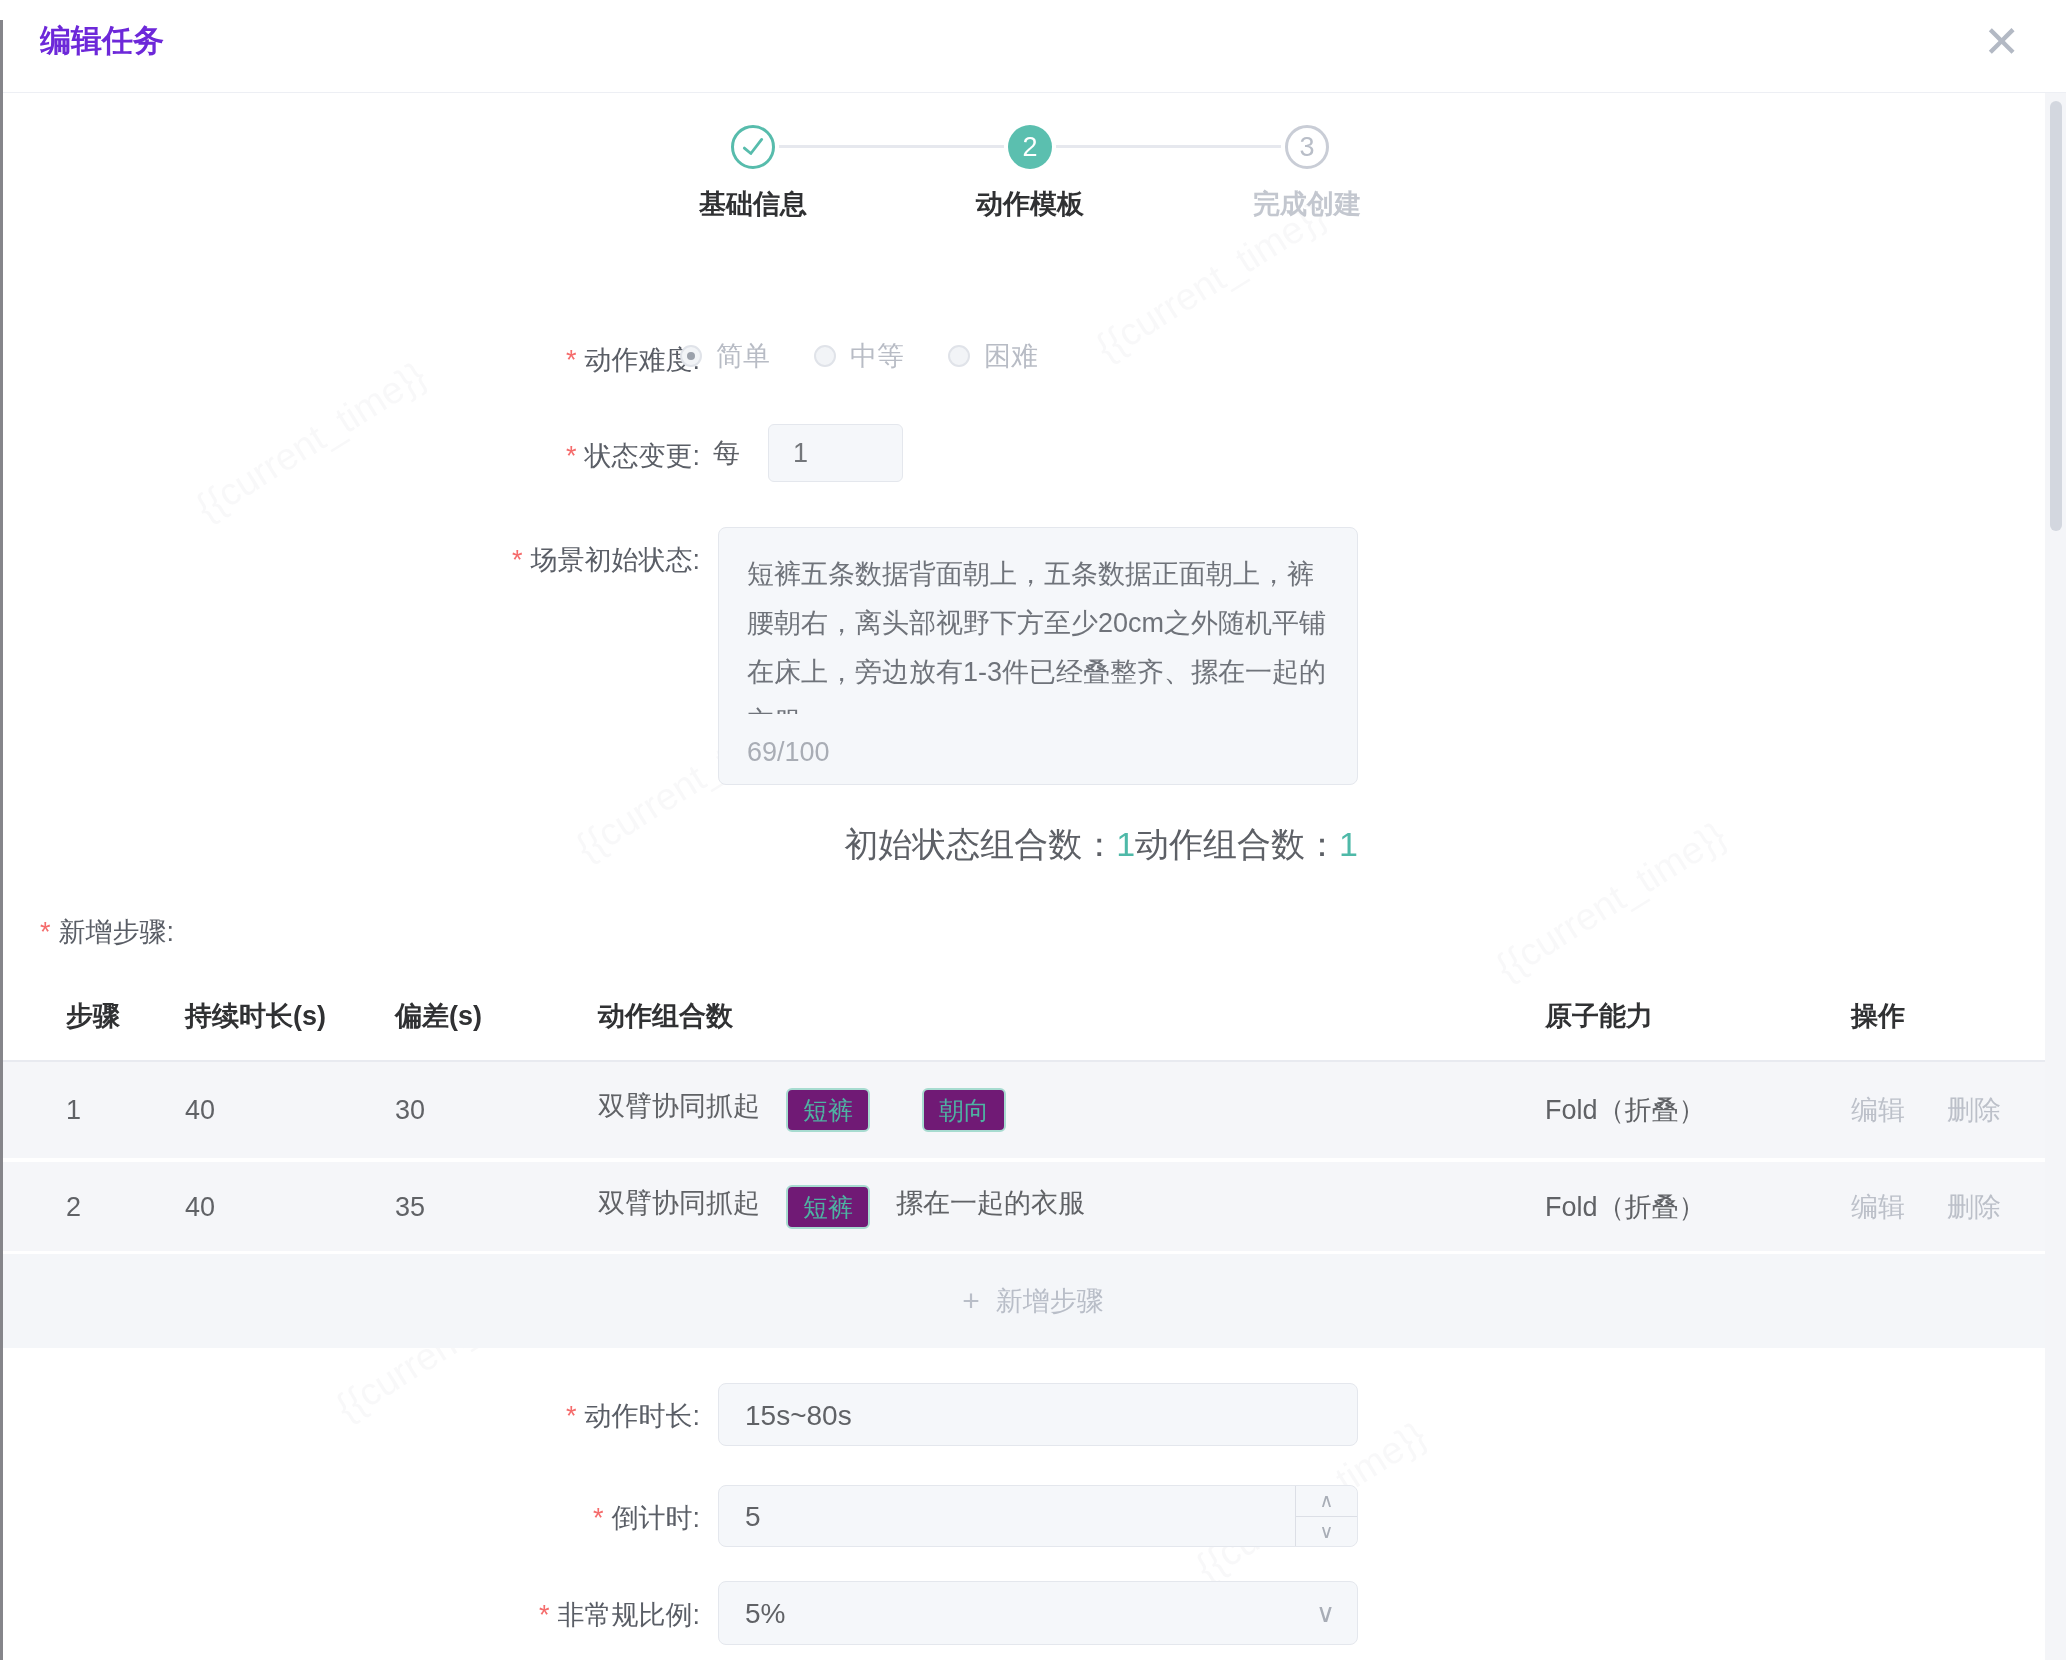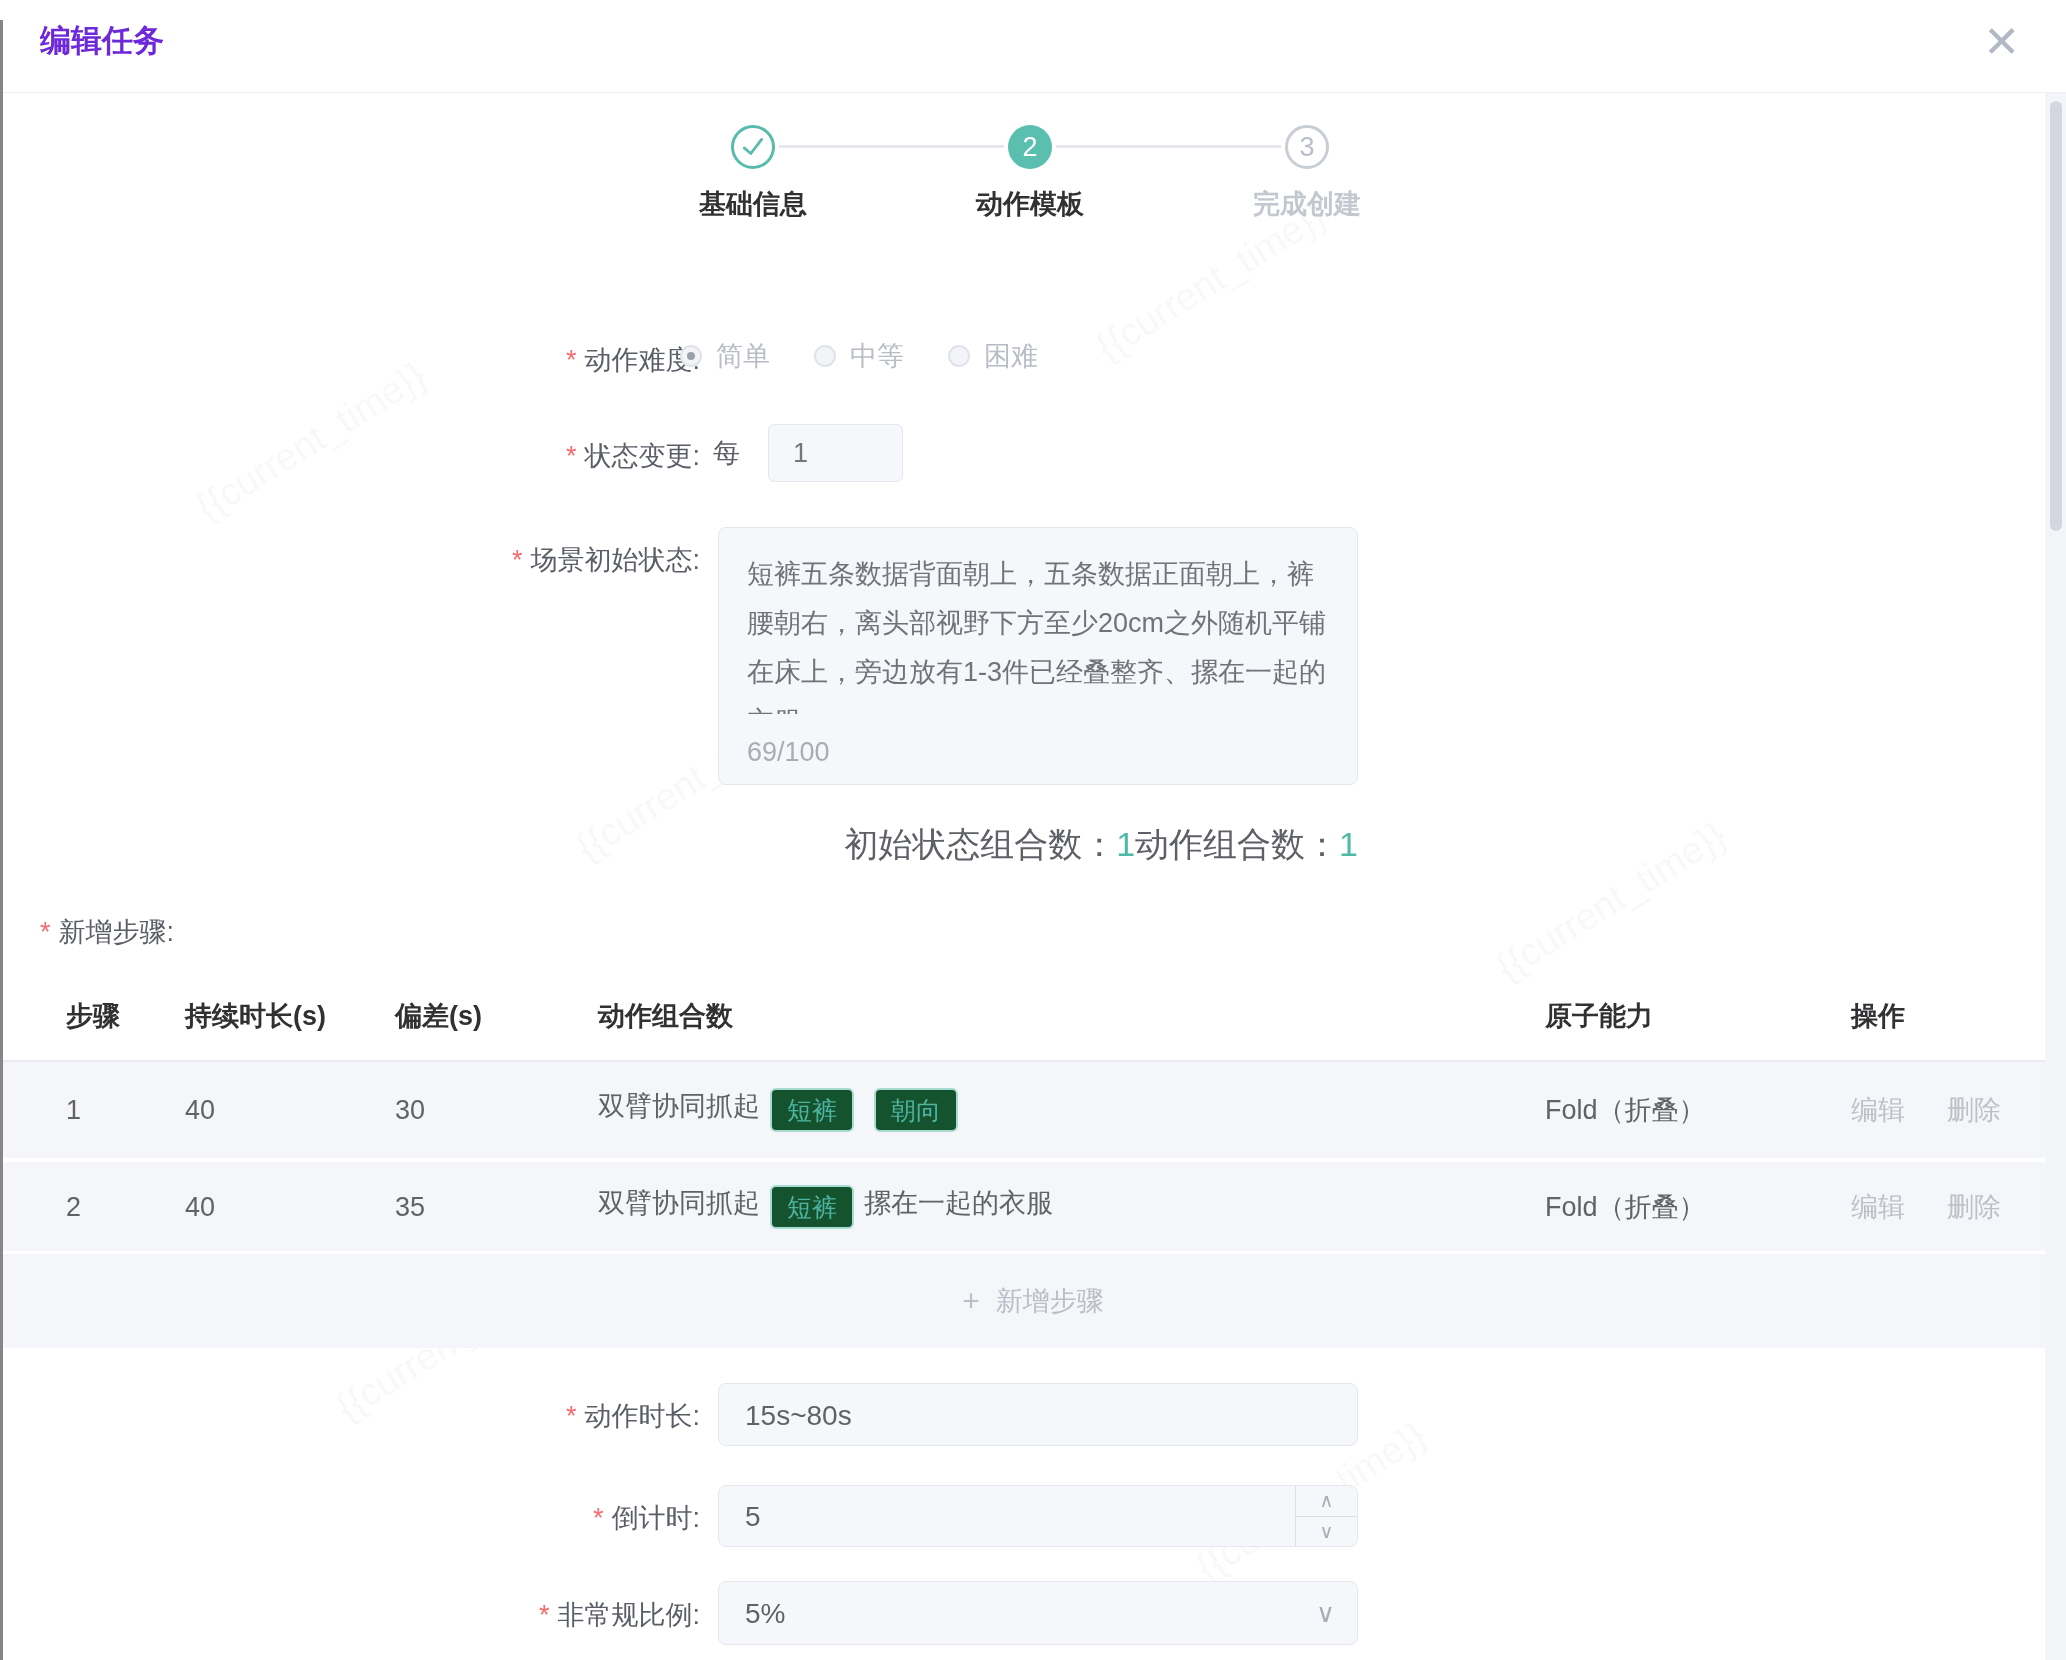--- a/index.html
+++ b/index.html
@@ -51,22 +51,22 @@
   
   .combos{position:absolute;left:718px;top:822px;width:640px;display:flex;justify-content:flex-end;font-size:34px;color:#5d6066;}
   .teal{color:#4eb9a8;}
   
   .steps-label{position:absolute;left:40px;top:914px;font-size:27px;color:#5a5e66;}
   .thead{position:absolute;left:0;top:972px;width:2066px;height:88px;border-bottom:2px solid #e8eaf0;font-weight:bold;color:#303133;font-size:27px;}
   .thead span{position:absolute;top:50%;transform:translateY(-50%);}
   .trow{position:absolute;left:0;width:2066px;background:#f5f6f9;font-size:27px;color:#606266;}
   .trow .cell{position:absolute;top:50%;transform:translateY(-50%);white-space:nowrap;}
   .action-cell{display:flex;align-items:flex-start;}
-  .tag{display:inline-block;border:2px solid #a7dbd0;background:#14532d;color:#4eb3a2;border-radius:6px;
-    padding:3px 15px;font-size:25px;margin:0 10px;line-height:34px;}
+  .tag{display:inline-block;border:2px solid #a7dbd0;background:#701a75;color:#4eb3a2;border-radius:6px;
+    padding:3px 15px;font-size:25px;margin:0 26px;line-height:34px;}
   .link{color:#bcc0c9;cursor:pointer;margin-right:42px;font-size:27px;}
   .add-row{position:absolute;left:0;top:1254px;width:2066px;height:94px;background:#f4f6f9;
     display:flex;align-items:center;justify-content:center;font-size:27px;color:#b9bec8;cursor:pointer;}
   .add-row .plus{margin-right:16px;font-size:30px;}
   
   .binput{position:absolute;left:718px;width:640px;border-radius:8px;font-size:28px;color:#606266;}
   .binput .val{position:absolute;left:26px;top:0;line-height:inherit;}
   .spinner{position:absolute;right:0;top:0;width:62px;height:100%;border-left:1px solid #dcdfe6;box-sizing:border-box;}
   .spin-btn{position:absolute;left:0;width:100%;height:50%;display:flex;align-items:center;justify-content:center;
     color:#a8adb6;font-size:19px;cursor:pointer;background:#f5f7fa;box-sizing:border-box;}

